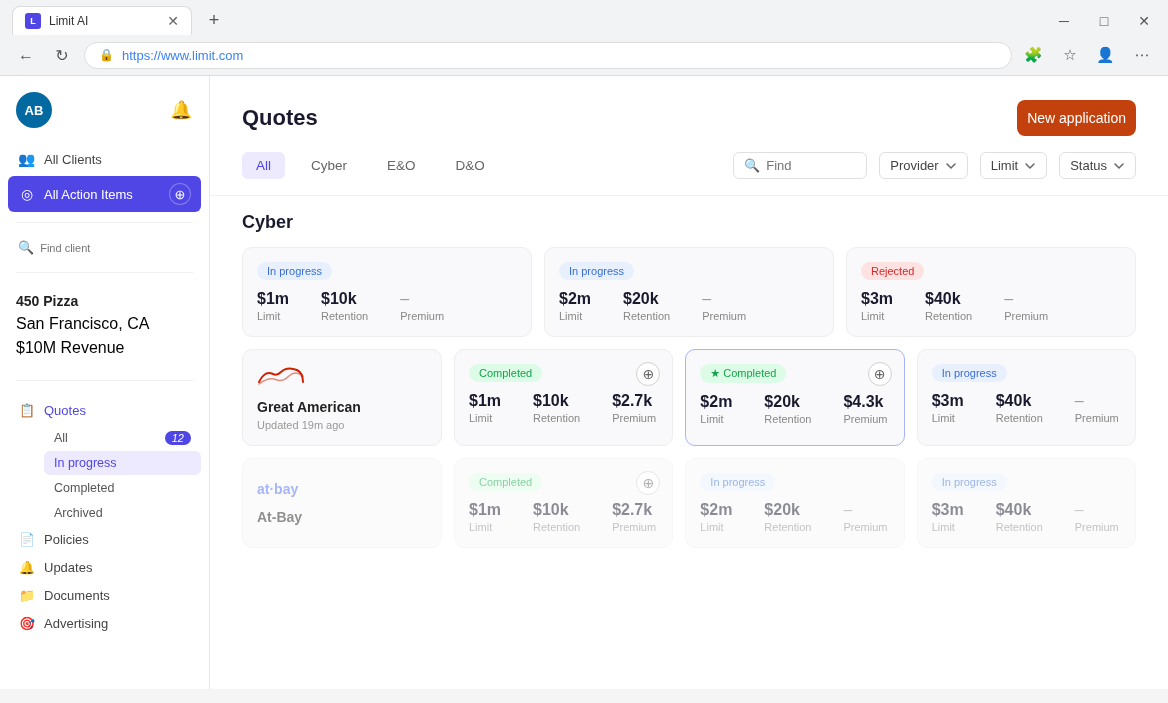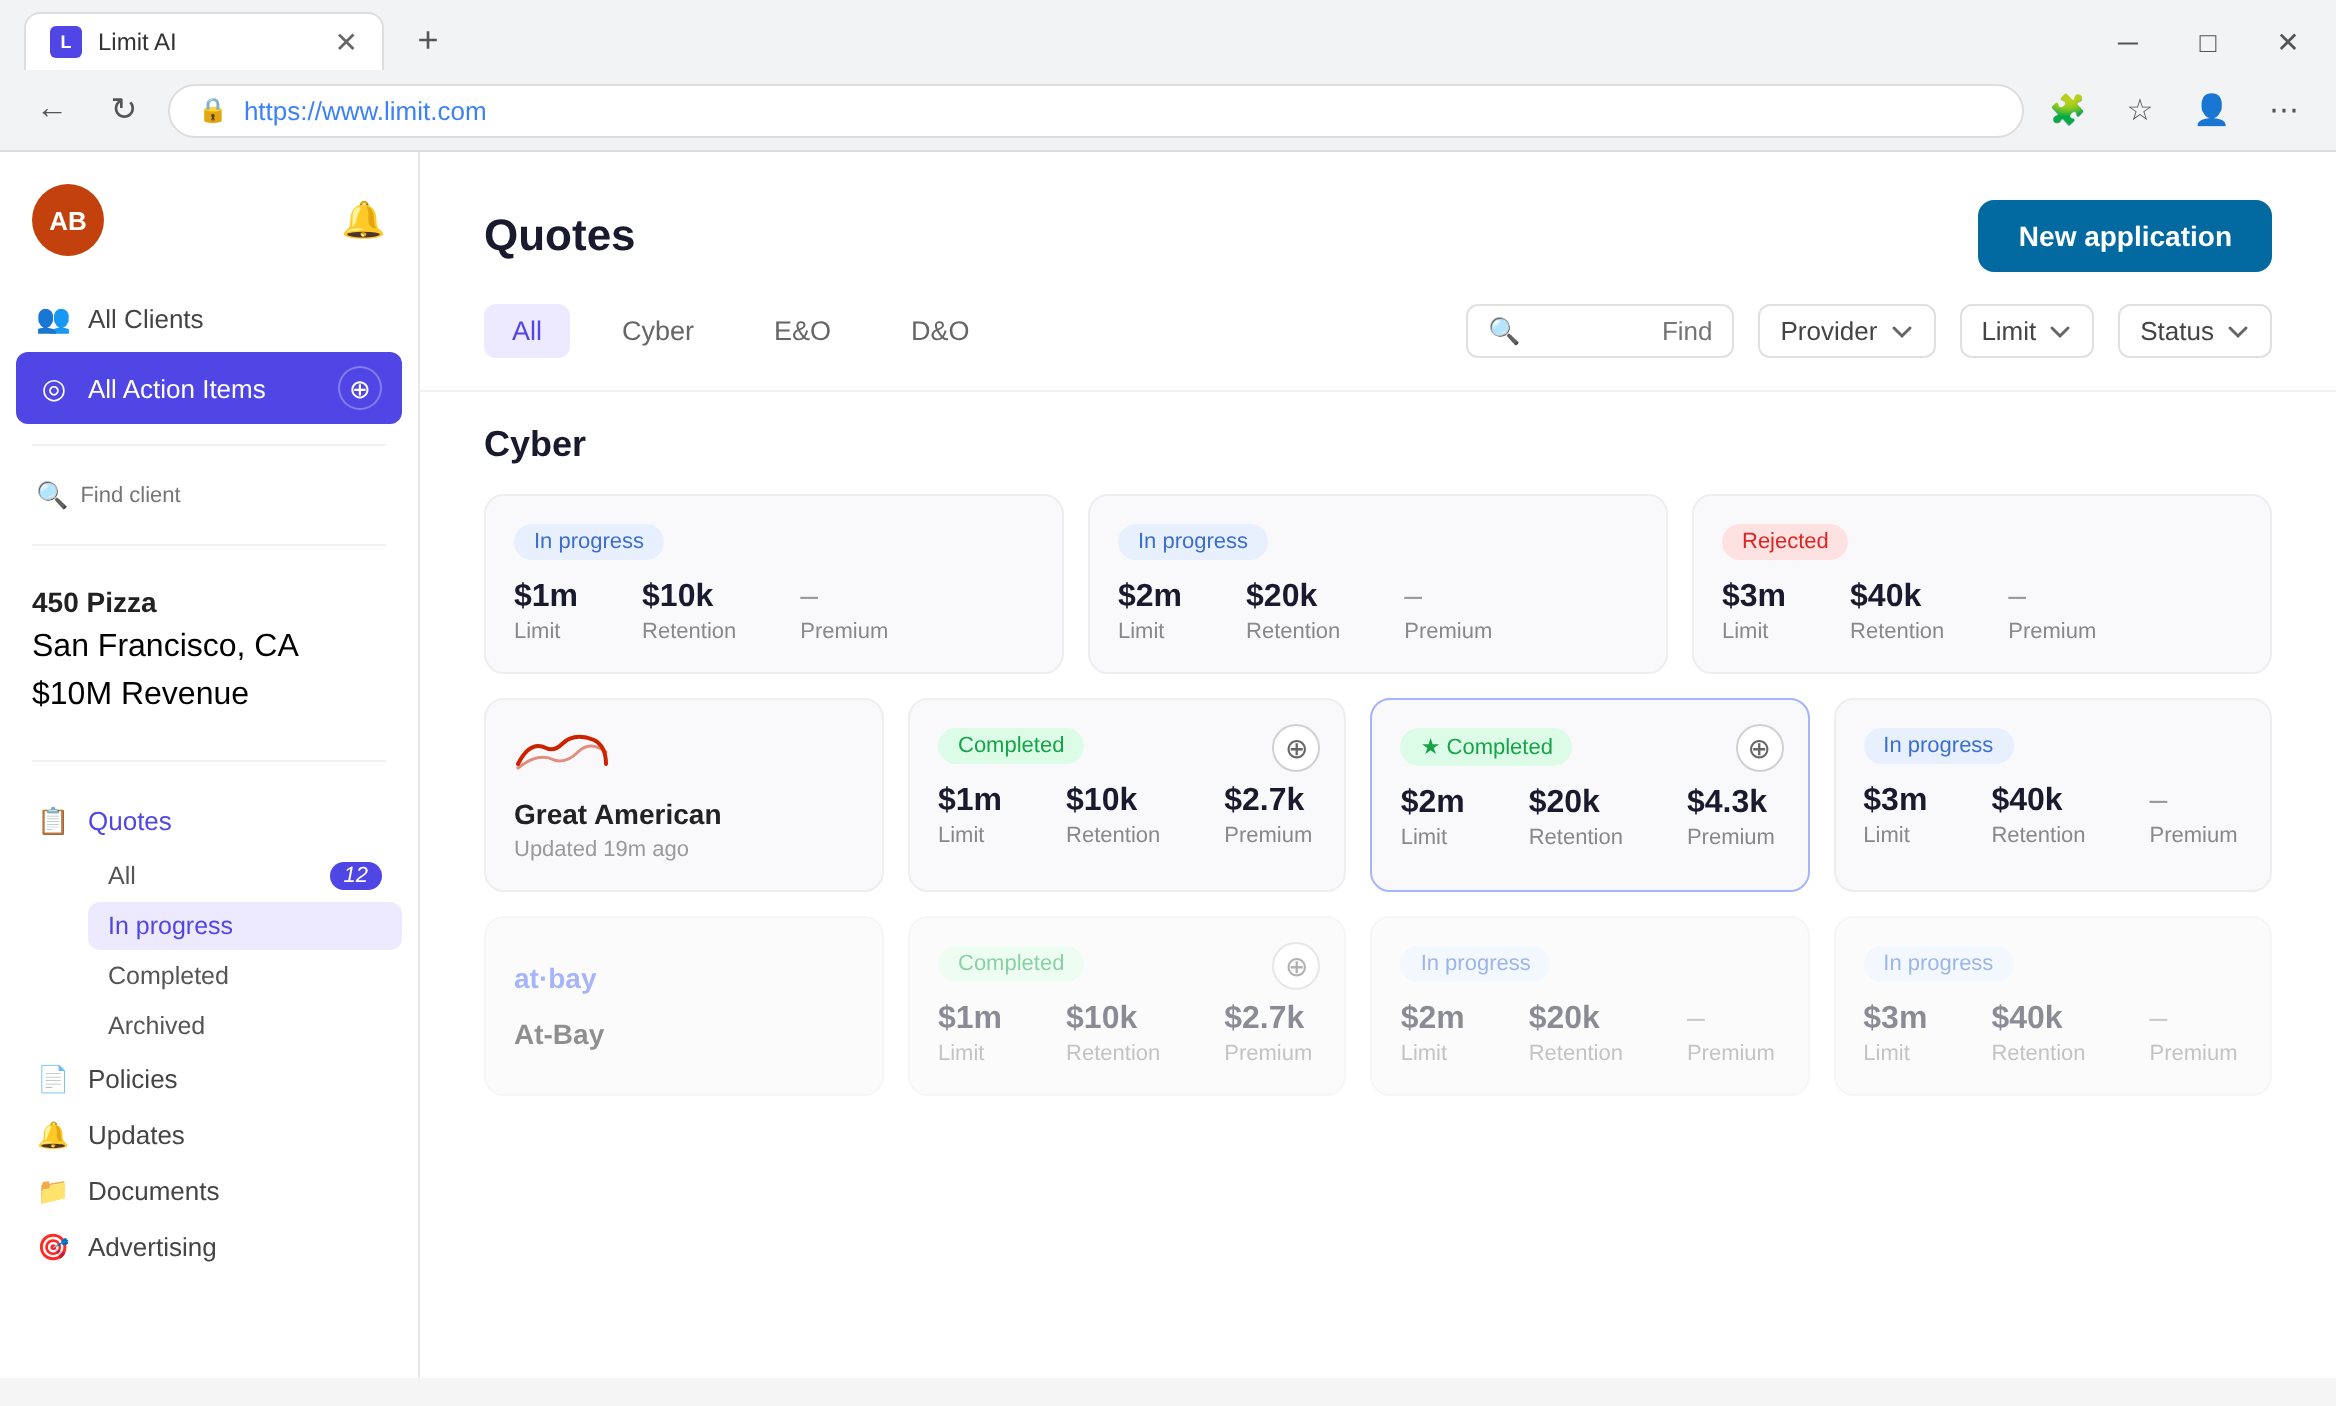--- a/index.html
+++ b/index.html
@@ -23,21 +23,21 @@
     .address-bar-url { color: #3b82f6; font-size: 13px; }
     .browser-actions { display: flex; gap: 8px; }
     .browser-action-btn { width: 28px; height: 28px; display: flex; align-items: center; justify-content: center; border-radius: 50%; cursor: pointer; color: #555; background: none; border: none; font-size: 15px; }
 
     
     .app-layout { display: flex; height: calc(703px - 90px); background: #fff; }
 
     
     .sidebar { width: 210px; min-width: 210px; background: #fff; border-right: 1px solid #e8e8e8; display: flex; flex-direction: column; padding: 16px 0; }
     .sidebar-top { padding: 0 16px 16px; display: flex; align-items: center; justify-content: space-between; }
-    .avatar { width: 36px; height: 36px; background: #c2410c; border-radius: 50%; display: flex; align-items: center; justify-content: center; color: white; font-size: 13px; font-weight: 600; }
+    .avatar { width: 36px; height: 36px; background: #0369a1; border-radius: 50%; display: flex; align-items: center; justify-content: center; color: white; font-size: 13px; font-weight: 600; }
     .notification-icon { color: #555; cursor: pointer; font-size: 18px; }
 
     .sidebar-nav { padding: 0 8px; }
     .sidebar-nav-item { display: flex; align-items: center; gap: 8px; padding: 7px 10px; border-radius: 6px; cursor: pointer; color: #444; font-size: 13px; margin-bottom: 2px; }
     .sidebar-nav-item.active { background: #4f46e5; color: white; }
     .sidebar-nav-item .icon { font-size: 14px; width: 18px; text-align: center; }
 
     .sidebar-divider { height: 1px; background: #f0f0f0; margin: 8px 16px; }
 
     .client-card { padding: 12px 16px; }
@@ -52,21 +52,21 @@
     .sidebar-sub-items { padding-left: 36px; margin-top: 2px; }
     .sidebar-sub-item { display: flex; align-items: center; justify-content: space-between; padding: 5px 10px; border-radius: 6px; cursor: pointer; font-size: 12.5px; color: #555; margin-bottom: 1px; }
     .sidebar-sub-item.active { background: #ede9fe; color: #4f46e5; }
     .badge { background: #4f46e5; color: white; border-radius: 10px; padding: 1px 7px; font-size: 11px; font-style: italic; }
 
     
     .main-content { flex: 1; overflow-y: auto; background: #fff; }
 
     .main-header { display: flex; align-items: center; justify-content: space-between; padding: 24px 32px 16px; }
     .page-title { font-size: 22px; font-weight: 600; color: #1a1a2e; }
-    .new-app-btn { background: #0369a1; color: white; border: none; border-radius: 8px; padding: 10px 20px; font-size: 14px; cursor: pointer; font-weight: 700; }
+    .new-app-btn { background: #c2410c; color: white; border: none; border-radius: 8px; padding: 10px 10px; font-size: 14px; cursor: pointer; font-weight: 400; }
 
     .tabs-filter-row { display: flex; align-items: center; gap: 12px; padding: 0 32px 16px; border-bottom: 1px solid #f0f0f0; }
     .tab-btn { padding: 6px 14px; border-radius: 6px; border: none; background: none; cursor: pointer; font-size: 13.5px; color: #666; }
     .tab-btn.active { background: #ede9fe; color: #4f46e5; font-weight: 500; }
     .filter-spacer { flex: 1; }
     .search-box { display: flex; align-items: center; gap: 6px; border: 1px solid #e0e0e0; border-radius: 6px; padding: 5px 10px; background: #fff; }
     .search-box input { border: none; outline: none; font-size: 13px; color: #444; background: transparent; width: 100px; }
     .search-icon { color: #999; font-size: 13px; }
     .filter-dropdown { border: 1px solid #e0e0e0; border-radius: 6px; padding: 5px 10px; background: #fff; font-size: 13px; color: #444; cursor: pointer; display: flex; align-items: center; gap: 6px; }
     .filter-dropdown svg { width: 12px; height: 12px; }
@@ -221,21 +221,21 @@
     </div>
 
     <div class="tabs-filter-row">
       <button class="tab-btn active">All</button>
       <button class="tab-btn">Cyber</button>
       <button class="tab-btn">E&amp;O</button>
       <button class="tab-btn">D&amp;O</button>
       <div class="filter-spacer"></div>
       <div class="search-box">
         <span class="search-icon">🔍</span>
-        <input type="text" style="border: none; outline: none; font-size: 13px; color: #ef4444; background: transparent; width: 90px; text-align: right;" placeholder="Find">
+        <input type="text" style="border: none; outline: none; font-size: 13px; color: #ef4444; background: transparent; width: 90px;" placeholder="Find">
       </div>
       <div class="filter-dropdown">
         <span>Provider</span>
         <svg viewBox="0 0 12 12" fill="none">
             <path d="M2 4l4 4 4-4" stroke="#666" stroke-width="1.5" stroke-linecap="round"></path>
           </svg>
       </div>
       <div class="filter-dropdown">
         <span>Limit</span>
         <svg viewBox="0 0 12 12" fill="none">

